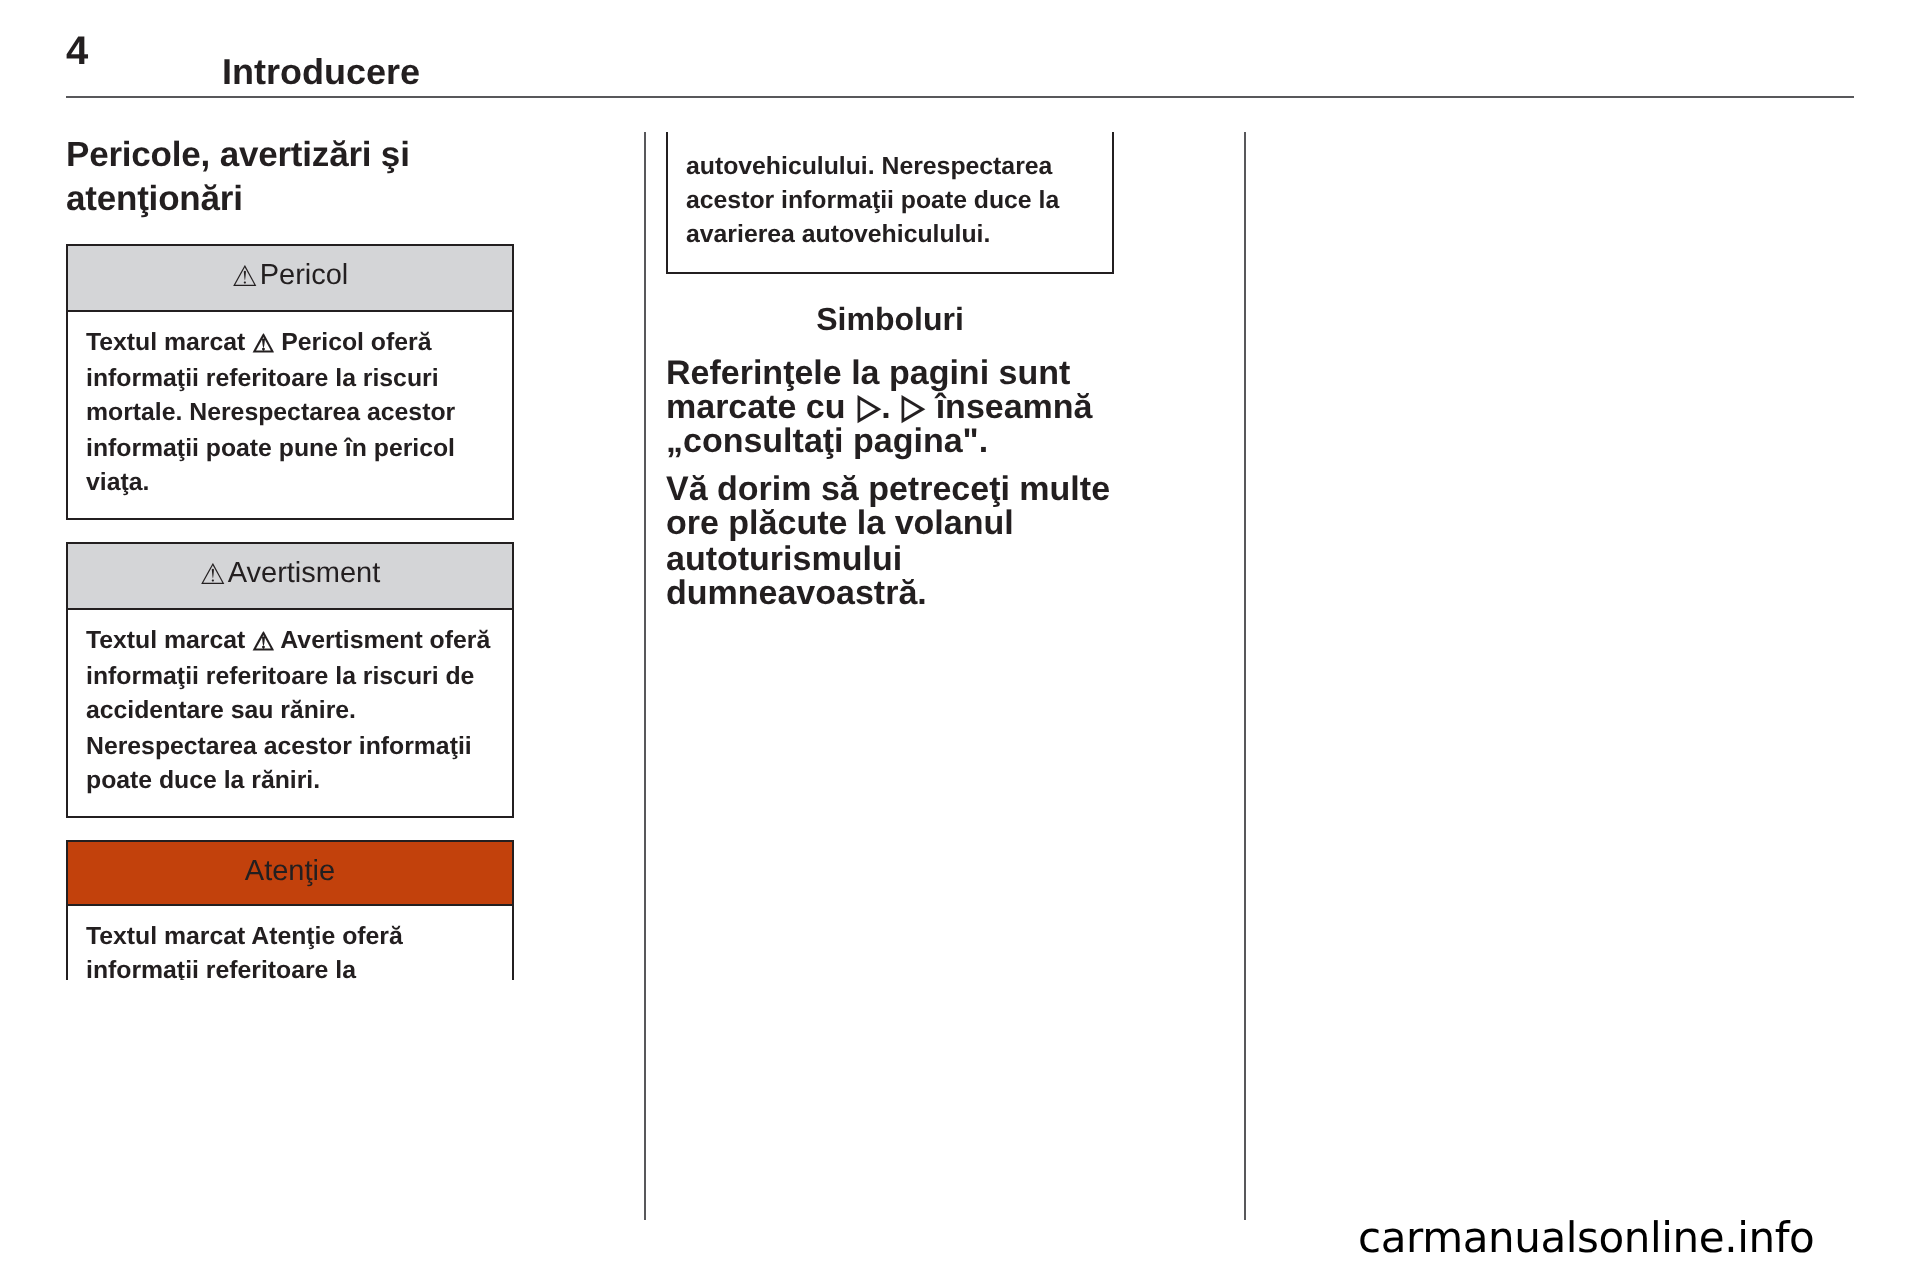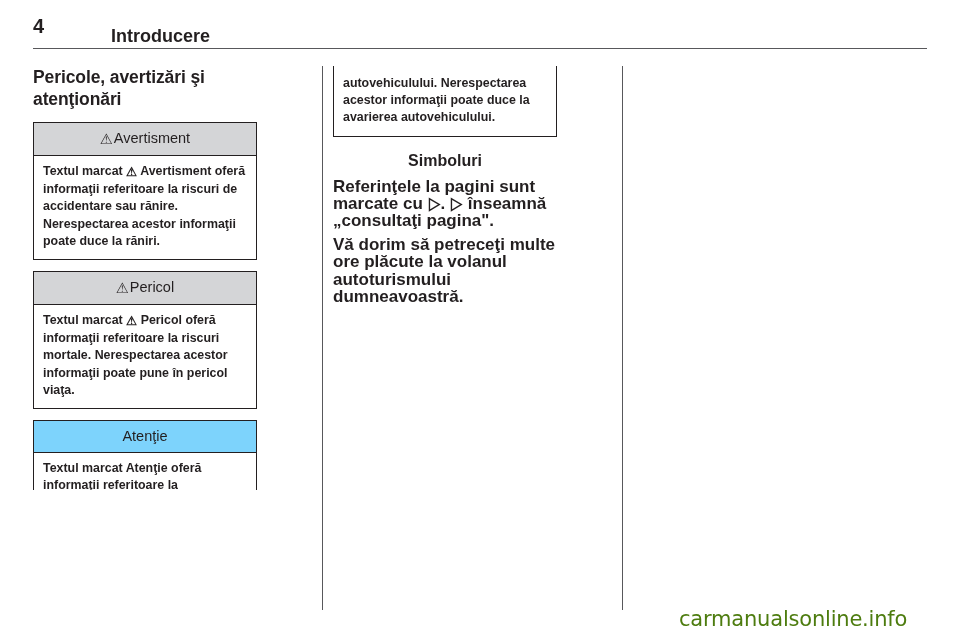--- a/index.html
+++ b/index.html
@@ -105,21 +105,21 @@
     border-bottom: 1.6px solid #231f20;
     background: #d4d5d7;
     text-align: center;
     font-size: 14.5px;
     font-weight: normal;
     line-height: 18px;
     padding: 6px 4px 7px 4px;
     letter-spacing: 0px;
   }
   .admon.plain .cap {
-    background: #7dd3fc;
+    background: #c2410c;
   }
   .admon .cap .tri {
     display: inline-block;
     vertical-align: -1px;
     margin-right: 1px;
   }
   .admon .body {
     padding: 7px 9px 9px 9px;
     font-size: 12.4px;
     font-weight: bold;
@@ -159,21 +159,21 @@
     font-weight: bold;
     transform: scaleX(0.85);
   }
 
   
   .watermark {
     position: absolute;
     left: 679px;
     top: 607px;
     font-size: 21px;
-    color: #4d7c0f;
+    color: #000000;
     letter-spacing: -0.2px;
     font-family: "DejaVu Sans", sans-serif;
     white-space: nowrap;
   }
 </style>
 </head>
 <body>
 
 <div class="page">
 
@@ -185,33 +185,33 @@
 
   <div class="col-rule r1"></div>
   <div class="col-rule r2"></div>
 
   <div class="col left">
 
     <h1 class="sec-title">Pericole, avertizări şi atenţionări</h1>
 
     <div class="admon">
       <div class="cap">
+        <span class="tri">⚠</span><span>Pericol</span>
+      </div>
+      <div class="body">
+        <span>Textul marcat </span><span class="tri">⚠</span><span> Pericol oferă informaţii referitoare la riscuri mortale. Nerespectarea acestor informaţii poate pune în pericol viaţa.</span>
+      </div>
+    </div>
+
+    <div class="admon">
+      <div class="cap">
         <span class="tri">⚠</span><span>Avertisment</span>
       </div>
       <div class="body">
         <span>Textul marcat </span><span class="tri">⚠</span><span> Avertisment oferă informaţii referitoare la riscuri de accidentare sau rănire. Nerespectarea acestor informaţii poate duce la răniri.</span>
-      </div>
-    </div>
-
-    <div class="admon">
-      <div class="cap">
-        <span class="tri">⚠</span><span>Pericol</span>
-      </div>
-      <div class="body">
-        <span>Textul marcat </span><span class="tri">⚠</span><span> Pericol oferă informaţii referitoare la riscuri mortale. Nerespectarea acestor informaţii poate pune în pericol viaţa.</span>
       </div>
     </div>
 
     <div class="admon plain clipped">
       <div class="cap">
         <span>Atenţie</span>
       </div>
       <div class="body">
         <span>Textul marcat </span><span>Atenţie oferă informaţii referitoare la posibilitatea avarierii</span>
       </div>

